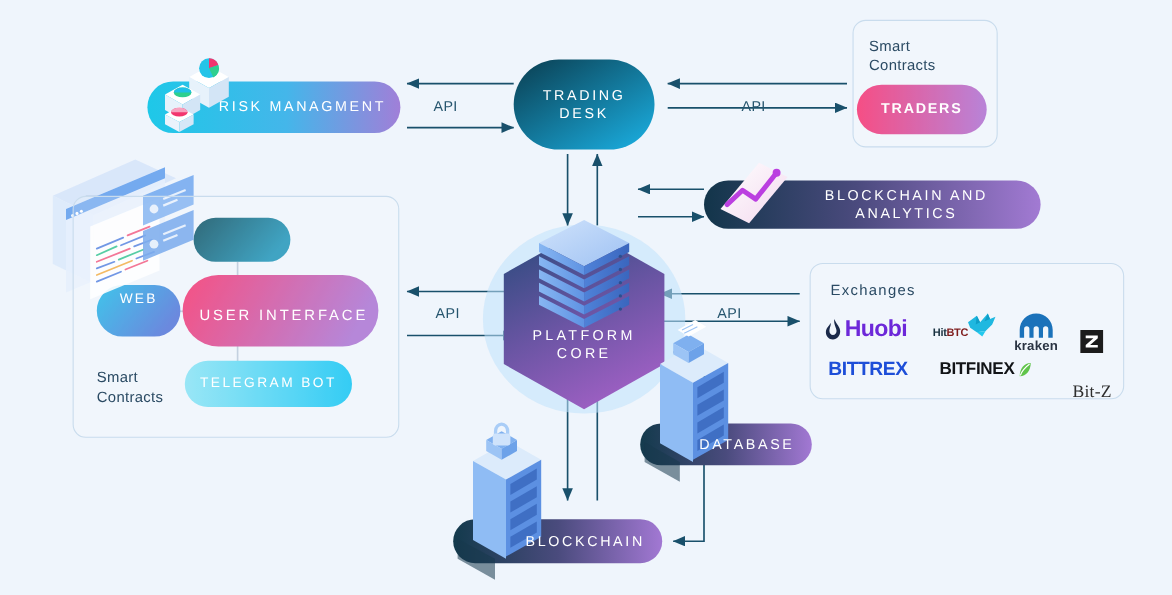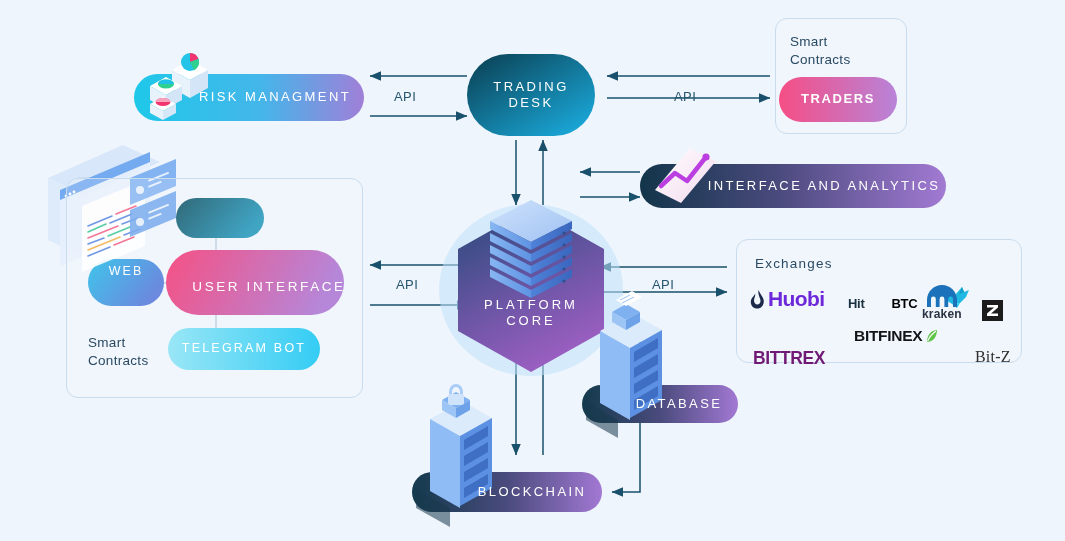--- a/index.html
+++ b/index.html
@@ -34,25 +34,25 @@
   .api-label{
     position:absolute;color:#26556e;font-size:13px;letter-spacing:.4px;
   }
 
   svg.wires{position:absolute;left:0;top:0;width:1065px;height:541px;pointer-events:none;}
 
   
   .exch-title{position:absolute;color:#2a4a63;font-size:13.5px;letter-spacing:1.2px;}
   .logo{position:absolute;display:flex;align-items:center;font-weight:bold;}
   .logo-huobi{color:#6d28d9;font-size:21px;letter-spacing:-.6px;}
-  .logo-hitbtc{font-size:13px;letter-spacing:-.3px;gap:27px;}
+  .logo-hitbtc{font-size:10px;letter-spacing:-.3px;}
   .logo-hitbtc i{font-style:normal;color:#18303f;}
-  .logo-hitbtc b{color:#000000;}
+  .logo-hitbtc b{color:#7f1d1d;}
   .logo-kraken{color:#2a3342;font-size:12px;letter-spacing:.2px;}
-  .logo-bittrex{color:#701a75;font-size:17.5px;letter-spacing:-.4px;margin-top:23px;}
+  .logo-bittrex{color:#1d4ed8;font-size:17.5px;letter-spacing:-.4px;}
   .logo-bitfinex{color:#121417;font-size:15.5px;letter-spacing:-.3px;}
   .logo-bitz{color:#2e2e2e;font-size:16px;font-family:"Liberation Serif",serif;letter-spacing:.2px;font-weight:normal;}
 </style>
 </head>
 <body>
 
 <div id="stage">
 
   <svg class="wires" viewBox="0 0 1065 541">
     <defs>
@@ -314,34 +314,34 @@
   <div class="panel" style="left:775px;top:18px;width:130px;height:114px;"></div>
   <div class="panel-label" style="left:790px;top:33px;">
     <div>Smart</div>
     <div>Contracts</div>
   </div>
   <div class="pill" style="left:779px;top:77px;width:118px;height:45px;background:none;font-weight:bold;font-size:13px;letter-spacing:1.6px;">
     <span>TRADERS</span>
   </div>
 
   <div class="pill" style="left:640px;top:164px;width:306px;height:44px;background:none;">
-    <span style="padding-left:62px;">INTERFACE AND ANALYTICS</span>
+    <span style="padding-left:62px;">BLOCKCHAIN AND ANALYTICS</span>
   </div>
 
   <div class="pill" style="left:458px;top:285px;width:146px;height:56px;background:none;flex-direction:column;letter-spacing:3px;font-size:13px;">
     <span>PLATFORM</span>
     <span>CORE</span>
   </div>
 
   <div class="panel" style="left:66px;top:178px;width:295px;height:218px;"></div>
 
   <div class="pill" style="left:88px;top:248px;width:76px;height:47px;background:none;font-size:12.5px;letter-spacing:2px;">
     <span>WEB</span>
   </div>
-  <div class="pill" style="left:180px;top:250px;width:178px;height:75px;background:none;font-size:13.5px;letter-spacing:2.6px;">
+  <div class="pill" style="left:169px;top:250px;width:178px;height:75px;background:none;font-size:13.5px;letter-spacing:2.6px;">
     <span>USER INTERFACE</span>
   </div>
   <div class="pill" style="left:168px;top:328px;width:152px;height:42px;background:none;font-size:12.5px;letter-spacing:2.2px;">
     <span>TELEGRAM BOT</span>
   </div>
   <div class="panel-label" style="left:88px;top:334px;">
     <div>Smart</div>
     <div>Contracts</div>
   </div>
 

